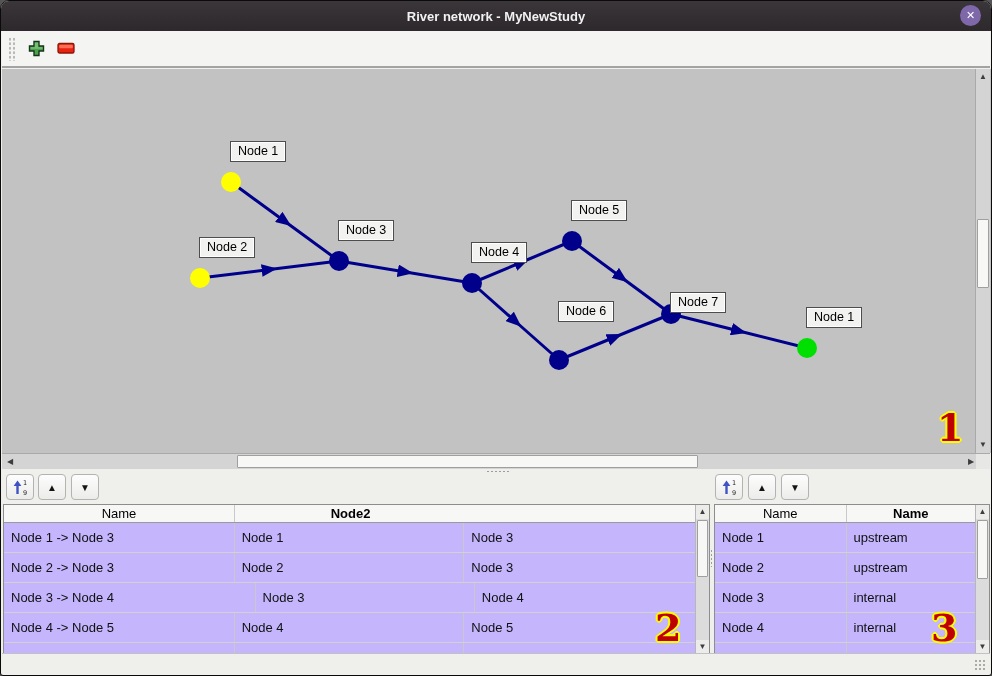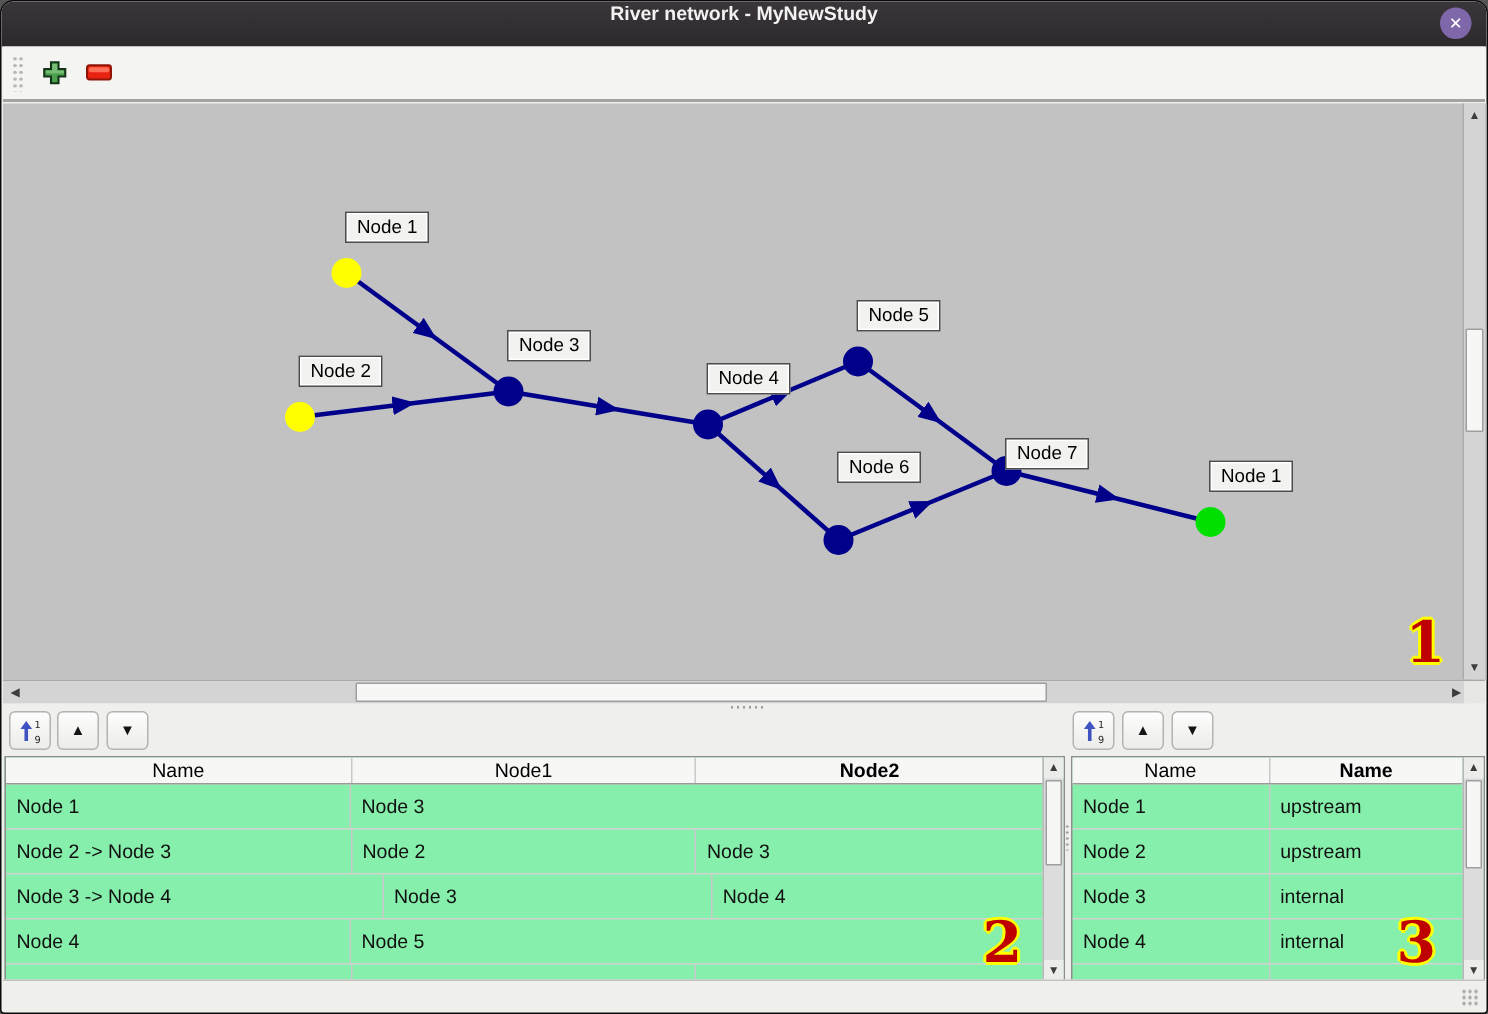--- a/index.html
+++ b/index.html
@@ -8,21 +8,21 @@
     position:relative;width:992px;height:676px;
     font-family:"Liberation Sans","DejaVu Sans",sans-serif;
     background:#efefec;border:1px solid #0a0a0a;
     border-radius:9px 9px 3px 3px;overflow:hidden;
   }
   
   .titlebar{
     position:absolute;top:0;left:0;right:0;height:30px;
     background:linear-gradient(#3a363a,#2c282c);
     color:#f2f2f2;font-size:13px;font-weight:bold;
-    display:flex;align-items:flex-start;justify-content:center;
+    display:flex;align-items:center;justify-content:center;
   }
   .close-btn{
     position:absolute;right:10px;top:4px;width:21px;height:21px;
     border-radius:50%;background:#7e68aa;color:#fff;
     display:flex;align-items:center;justify-content:center;
     font-size:11px;font-weight:bold;cursor:pointer;
   }
   
   .toolbar{
     position:absolute;top:30px;left:1px;right:1px;height:37px;
@@ -70,21 +70,21 @@
   }
   .btnrow{position:absolute;top:473px;left:1px;right:1px;height:30px;background:#efefec;}
   .tb-btn{
     position:absolute;top:0;width:28px;height:26px;
     border:1px solid #b3b3b3;border-radius:4px;
     background:linear-gradient(#fdfdfd,#ececea);
     display:flex;align-items:center;justify-content:center;
     font-size:10px;color:#141414;cursor:pointer;
   }
   
-  .pane{position:absolute;top:503px;height:151px;background:#86efac;border:1px solid #8d8d8d;}
+  .pane{position:absolute;top:503px;height:151px;background:#c4b5fd;border:1px solid #8d8d8d;}
   .pane-left{left:2px;width:707px;}
   .pane-right{left:713px;width:276px;}
   .tbl{position:absolute;left:0;top:0;right:14px;bottom:0;}
   .thead{display:flex;height:18px;background:#f7f7f6;border-bottom:1px solid #9a9a9a;}
   .th{font-size:13px;color:#000;text-align:center;line-height:17px;border-right:1px solid #c9c9c9;}
   .th:last-child{border-right:none;font-weight:bold;}
   .trow{display:flex;height:30px;border-bottom:1px solid #d2d2d2;cursor:default;}
   .td{font-size:13px;color:#111;line-height:29px;padding-left:7px;border-right:1px solid #c9c9c9;
       white-space:nowrap;overflow:hidden;}
   .td:last-child{border-right:none;}
@@ -227,38 +227,39 @@
     </div>
     <div class="tb-btn" style="left:779px;">
       <span>▼</span>
     </div>
   </div>
 
   <div class="pane pane-left">
     <div class="tbl" id="reaches-tbl">
         <div class="thead">
           <div class="th" style="width: 231px;">Name</div>
-          <div class="th" style="width: 230px;">Node1</div>
           <div class="th" style="width: 231px;">Node2</div>
         </div>
         <div class="trow">
+          <div class="td" style="width: 231px;">Node 1 -&gt; Node 3</div>
           <div class="td" style="width: 230px;">Node 1</div>
           <div class="td" style="width: 231px;">Node 3</div>
         </div>
         <div class="trow">
           <div class="td" style="width: 231px;">Node 2 -&gt; Node 3</div>
           <div class="td" style="width: 230px;">Node 2</div>
           <div class="td" style="width: 231px;">Node 3</div>
         </div>
         <div class="trow">
           <div class="td" style="width: 264px;">Node 3 -&gt; Node 4</div>
           <div class="td" style="width: 230px;">Node 3</div>
           <div class="td" style="width: 231px;">Node 4</div>
         </div>
         <div class="trow">
+          <div class="td" style="width: 231px;">Node 4 -&gt; Node 5</div>
           <div class="td" style="width: 230px;">Node 4</div>
           <div class="td" style="width: 231px;">Node 5</div>
         </div>
         <div class="trow empty">
           <div class="td" style="width: 231px;"></div>
           <div class="td" style="width: 230px;"></div>
           <div class="td" style="width: 231px;"></div>
         </div>
       </div>
     <div class="tbl-scroll">

